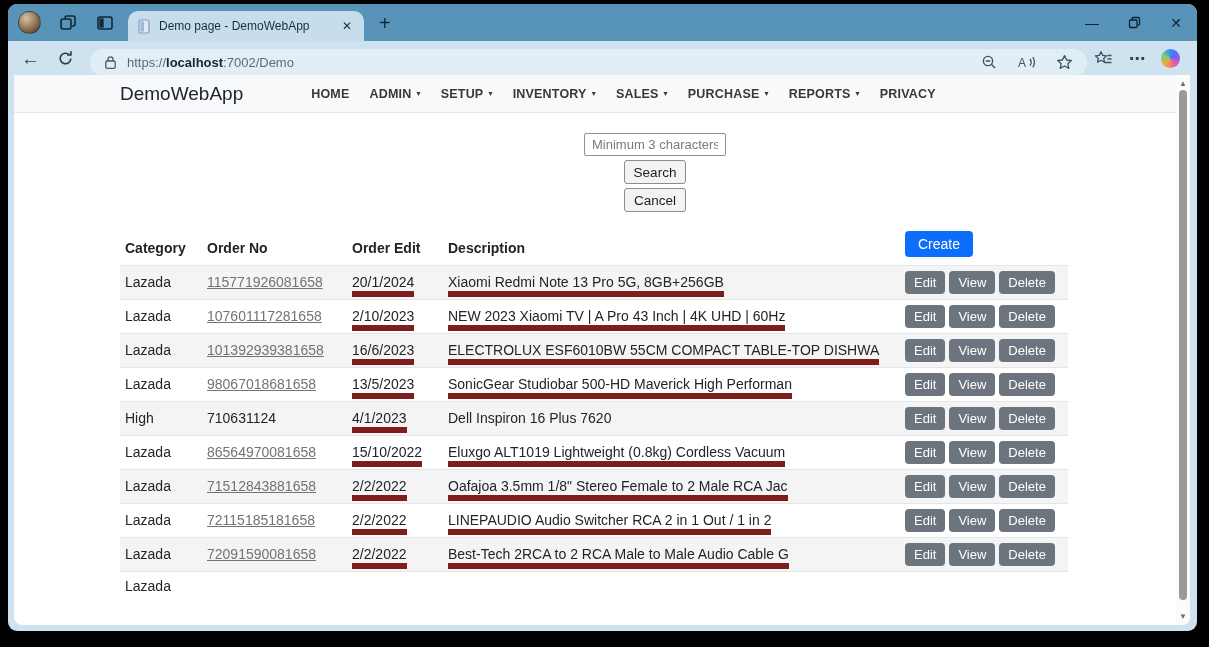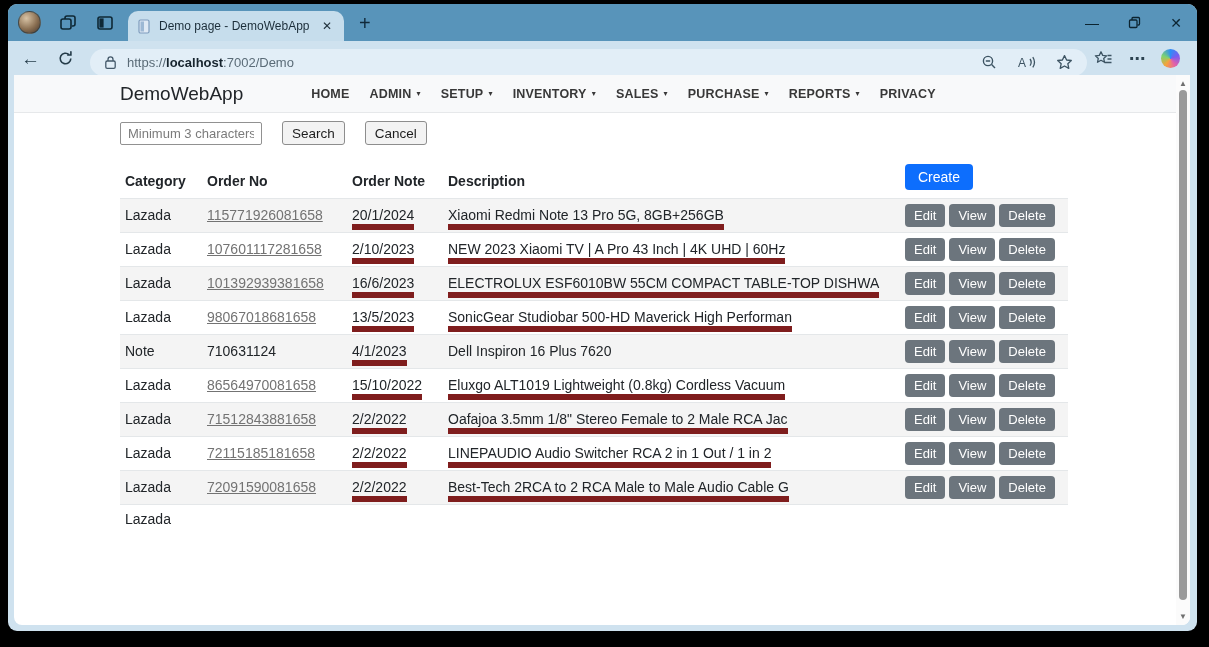--- a/index.html
+++ b/index.html
@@ -9,21 +9,21 @@
   
   .window { position:absolute; left:8px; top:4px; width:1189px; height:627px;
             background:#cfe2ef; border-radius:9px; overflow:hidden; }
 
   
   .titlebar { height:37px; background:#5894ba; display:flex; align-items:center; padding-left:10px; }
   .avatar { width:23px; height:23px; border-radius:50%; flex:none;
             background:radial-gradient(circle at 35% 30%, #d8c3a5, #8a6f52 55%, #41332a);
             border:1px solid rgba(20,50,70,.5); }
   .tb-icon { width:20px; height:20px; margin-left:17px; display:flex; align-items:center; justify-content:center; color:#0e2835; }
-  .tab { margin-left:13px; align-self:flex-end; width:216px; height:30px; background:#c6ddec;
+  .tab { margin-left:13px; align-self:flex-end; width:236px; height:30px; background:#c6ddec;
          border-radius:10px 10px 0 0; display:flex; align-items:center; padding:0 9px; gap:8px; }
   .tab-title { font-size:12px; color:#1c2e3a; flex:1; white-space:nowrap; overflow:hidden; }
   .tab-close { font-size:12px; color:#22333e; width:16px; text-align:center; }
   .newtab { margin-left:15px; font-size:20px; color:#10293a; line-height:1; }
   .win-controls { margin-left:auto; display:flex; height:100%; }
   .win-btn { width:42px; display:flex; align-items:center; justify-content:center; color:#0c2430; font-size:14px; }
 
   
   .toolbar { height:34px; background:#cfe2ef; display:flex; align-items:center; padding:0 13px; }
   .nav-arrow { font-size:19px; color:#253c49; margin-right:17px; line-height:1; }
@@ -44,21 +44,21 @@
   .navbar { height:38px; background:#f8f9fa; border-bottom:1px solid #e6e8ea; display:flex;
             align-items:center; padding-left:106px; }
   .brand { font-size:19px; color:#212529; margin-right:58px; }
   .nav-items { display:flex; align-items:center; }
   .nav-item { font-size:12.5px; font-weight:700; color:#383838; padding:0 10px; letter-spacing:.2px;
               display:flex; align-items:center; gap:5px; cursor:default; }
   .caret { font-size:8px; color:#383838; }
 
   .content { padding-left:106px; position:relative; }
   .page-title { font-size:27px; font-weight:700; color:#121212; padding-top:28px; line-height:1.2; }
-  .search-row { margin-top:8px; display:flex; gap:20px; align-items:center; }
+  .search-row { margin-top:20px; display:flex; gap:4px; align-items:center;flex-direction:column; }
   .search-input { width:142px; height:23px; border:1px solid #919191; border-radius:2px; padding:0 7px;
                   font-size:13px; font-family:inherit; color:#222; }
   .search-input::placeholder { color:#7b7b7b; }
   .btn-plain { height:24px; background:#f3f3f3; border:1px solid #8d8d8d; border-radius:3px;
                font-size:13.5px; padding:0 9px; font-family:inherit; color:#1d1d1d; }
 
   table { border-collapse:collapse; margin-top:19px; table-layout:fixed; width:948px;
           font-size:14px; color:#212529; }
   thead tr { height:34px; }
   th { text-align:left; font-weight:700; padding:0 5px; vertical-align:middle; }
@@ -228,21 +228,21 @@
             <col style="width:82px">
             <col style="width:145px">
             <col style="width:96px">
             <col style="width:457px">
             <col style="width:168px">
           </colgroup>
         <thead>
           <tr>
             <th>Category</th>
             <th>Order No</th>
-            <th>Order Note</th>
+            <th>Order Edit</th>
             <th>Description</th>
             <th class="actions-th">
               <button class="btn-create">Create</button>
             </th>
           </tr>
         </thead>
         <tbody id="orders-body">
             <tr>
               <td>Lazada</td>
               <td><a class="order-link" href="#">115771926081658</a></td>
@@ -265,21 +265,21 @@
               <td><button class="btn-sec">Edit</button><button class="btn-sec">View</button><button class="btn-sec">Delete</button></td>
             </tr>
             <tr>
               <td>Lazada</td>
               <td><a class="order-link" href="#">98067018681658</a></td>
               <td><span class="u">13/5/2023</span></td>
               <td><span class="u">SonicGear Studiobar 500-HD Maverick High Performan</span></td>
               <td><button class="btn-sec">Edit</button><button class="btn-sec">View</button><button class="btn-sec">Delete</button></td>
             </tr>
             <tr>
-              <td>Note</td>
+              <td>High</td>
               <td><span>710631124</span></td>
               <td><span class="u">4/1/2023</span></td>
               <td><span>Dell Inspiron 16 Plus 7620</span></td>
               <td><button class="btn-sec">Edit</button><button class="btn-sec">View</button><button class="btn-sec">Delete</button></td>
             </tr>
             <tr>
               <td>Lazada</td>
               <td><a class="order-link" href="#">86564970081658</a></td>
               <td><span class="u">15/10/2022</span></td>
               <td><span class="u">Eluxgo ALT1019 Lightweight (0.8kg) Cordless Vacuum</span></td>

